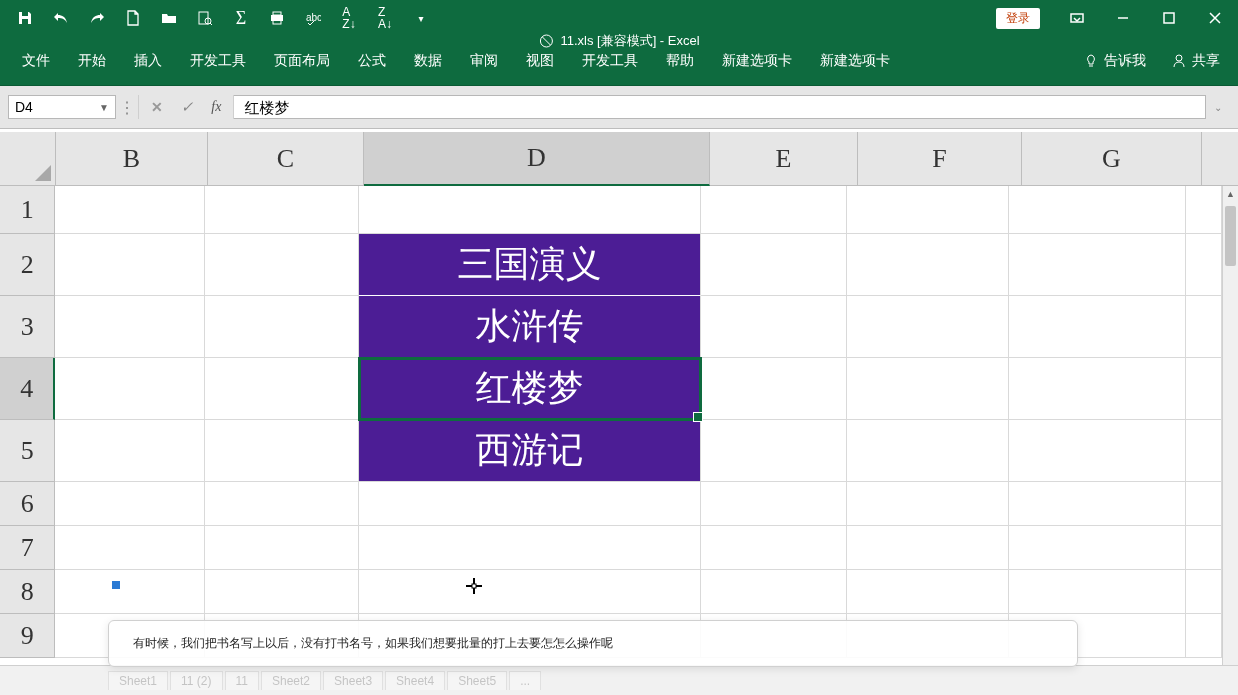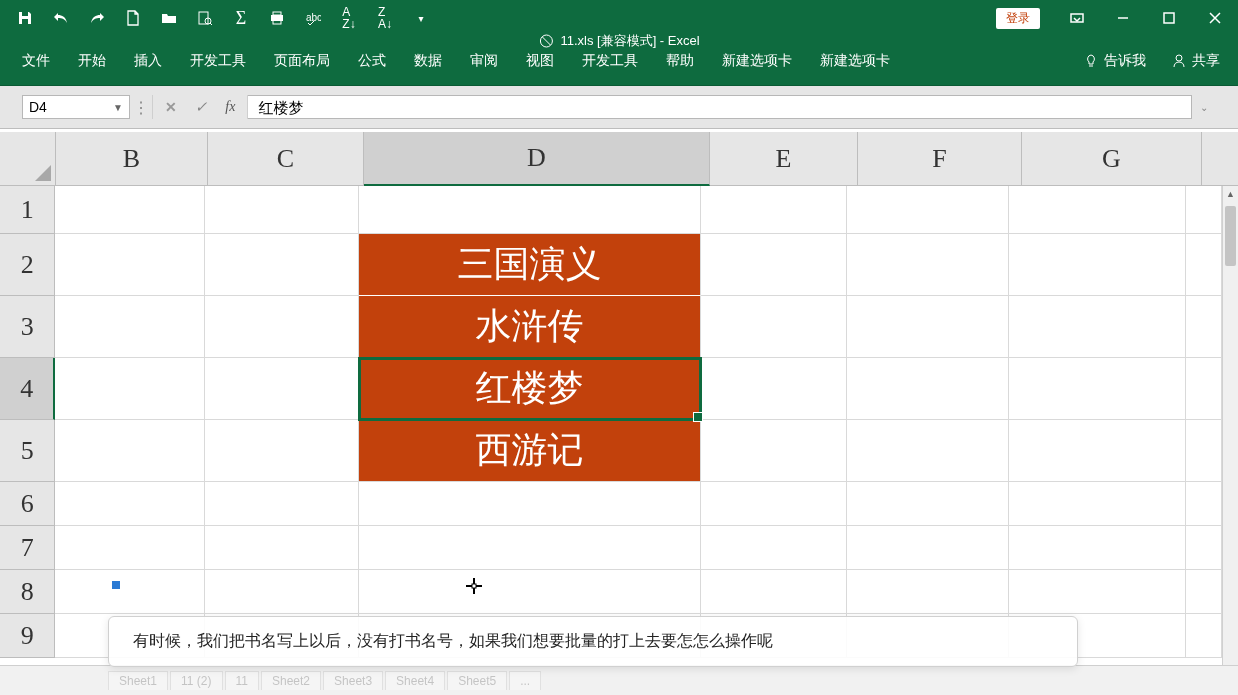--- a/index.html
+++ b/index.html
@@ -18,21 +18,21 @@
 .win-btn svg { width: 14px; height: 14px; stroke: #fff; fill: none; stroke-width: 1.5; }
 
 
 .ribbon { height: 50px; background: #0e6b3f; display: flex; align-items: center; padding: 0 8px; border-bottom: 1px solid #0a5a34; }
 .tab { color: #fff; font-size: 14px; padding: 8px 14px; white-space: nowrap; }
 .ribbon-right { margin-left: auto; display: flex; align-items: flex-end; gap: 6px; }
 .tell-me { display: flex; align-items: center; gap: 6px; color: #fff; font-size: 14px; padding: 8px 10px; }
 .share-btn { display: flex; align-items: center; gap: 6px; color: #fff; font-size: 14px; padding: 8px 10px; }
 
 
-.fbar-wrap { background: #e6e6e6; border-bottom: 1px solid #bdbdbd; padding: 6px 16px; }
+.fbar-wrap { background: #e6e6e6; border-bottom: 1px solid #bdbdbd; padding: 6px 2px; }
 .fbar { display: flex; align-items: center; height: 30px; }
 .namebox { width: 108px; border: 1px solid #b7b7b7; background: #fff; margin-left: 6px; display: flex; align-items: center; justify-content: space-between; padding: 0 6px; font-size: 14px; height: 24px; }
 .namebox .dd { font-size: 10px; color: #666; }
 .fbar-sep { width: 22px; text-align: center; color: #888; }
 .fbar-btns { display: flex; align-items: center; gap: 18px; padding: 0 12px; border-left: 1px solid #cfcfcf; border-right: 1px solid #cfcfcf; height: 24px; }
 .fbar-btn { color: #888; font-size: 15px; font-style: italic; }
 .fbar-btn.cancel { color: #999; font-weight: bold; font-style: normal; font-size: 14px; }
 .fbar-btn.fx { font-family: "Times New Roman", serif; font-style: italic; font-size: 14px; color: #555; }
 .fbar-input { flex: 1; border: 1px solid #b7b7b7; border-left: none; background: #fff; height: 24px; line-height: 24px; padding: 0 10px; font-size: 15px; margin-right: 8px; }
 .fbar-expand { width: 16px; color: #888; font-size: 10px; margin-right: 6px; }
@@ -42,40 +42,40 @@
 .col-headers { display: flex; height: 54px; background: #e6e6e6; }
 .corner { width: 56px; border-right: 1px solid #bdbdbd; border-bottom: 1px solid #bdbdbd; background: #e6e6e6; position: relative; }
 .corner::after { content: ""; position: absolute; right: 4px; bottom: 4px; width: 0; height: 0; border-right: 16px solid #a8a8a8; border-top: 16px solid transparent; }
 .col-h { height: 54px; display: flex; align-items: center; justify-content: center; border-right: 1px solid #bdbdbd; border-bottom: 1px solid #bdbdbd; font-family: "Times New Roman", serif; font-size: 26px; color: #333; background: #e6e6e6; }
 .col-h.sel { background: #d0d0d0; border-bottom: 2px solid #0e6b3f; }
 .rows { position: absolute; top: 54px; left: 0; right: 16px; bottom: 0; }
 .row { display: flex; }
 .row-h { width: 56px; display: flex; align-items: center; justify-content: center; border-right: 1px solid #bdbdbd; border-bottom: 1px solid #bdbdbd; font-family: "Times New Roman", serif; font-size: 26px; color: #333; background: #e6e6e6; }
 .row-h.sel { background: #d0d0d0; border-right: 2px solid #0e6b3f; }
 .cell { border-right: 1px solid #d9d9d9; border-bottom: 1px solid #d9d9d9; display: flex; align-items: center; justify-content: center; position: relative; }
-.cell.filled { background: #c2410c; color: #fff; font-family: "SimSun","NSimSun",serif; font-size: 36px; border-right: 1px solid #d9d9d9; border-bottom: 1px solid #fff; }
+.cell.filled { background: #4c1d95; color: #fff; font-family: "SimSun","NSimSun",serif; font-size: 36px; border-right: 1px solid #d9d9d9; border-bottom: 1px solid #fff; }
 .cell.filled.lastfill { border-bottom: 1px solid #d9d9d9; }
 .cell.selected { outline: 3px solid #0e6b3f; outline-offset: -2px; z-index: 2; }
 .cell.selected::after { content: ""; position: absolute; right: -3px; bottom: -3px; width: 8px; height: 8px; background: #0e6b3f; border: 1px solid #fff; }
 
 
 .wB { width: 152px; } .wC { width: 156px; } .wD { width: 346px; } .wE { width: 148px; } .wF { width: 164px; } .wG { width: 180px; } .wH { width: 36px; }
 
 .scrollbar-v { position: absolute; right: 0; top: 54px; bottom: 0; width: 16px; background: #f0f0f0; border-left: 1px solid #d0d0d0; }
 .scrollbar-v .thumb { position: absolute; top: 20px; left: 2px; right: 2px; height: 60px; background: #c4c4c4; border-radius: 2px; }
 .scrollbar-v .arrow { position: absolute; left: 0; right: 0; height: 16px; text-align: center; font-size: 9px; color: #666; line-height: 16px; }
 .scrollbar-v .arrow.up { top: 0; }
 
 
 .statusbar { position: absolute; bottom: 0; left: 0; right: 0; height: 30px; background: #f1f1f1; border-top: 1px solid #cfcfcf; display: flex; align-items: center; font-size: 12px; color: #888; padding: 0 8px; }
 .sheet-tabs { display: flex; gap: 2px; margin-left: 100px; opacity: 0.5; }
 .sheet-tab { padding: 2px 10px; border: 1px solid #d0d0d0; border-bottom: none; background: #fafafa; font-size: 12px; color: #999; }
 
 
-.caption-box { position: absolute; left: 108px; right: 160px; bottom: 28px; background: rgba(255,255,255,0.88); border: 1px solid #d0d0d0; border-radius: 6px; padding: 14px 24px; font-size: 16px; color: #222; box-shadow: 0 2px 8px rgba(0,0,0,0.1); z-index: 10; }
+.caption-box { position: absolute; left: 108px; right: 160px; bottom: 28px; background: rgba(255,255,255,0.88); border: 1px solid #d0d0d0; border-radius: 6px; padding: 14px 24px; font-size: 12px; color: #222; box-shadow: 0 2px 8px rgba(0,0,0,0.1); z-index: 10; }
 .caption-dot { position: absolute; left: 112px; bottom: 106px; width: 8px; height: 8px; background: #2a7ad4; z-index: 11; }
 
 
 .cursor-cross { position: absolute; z-index: 20; pointer-events: none; }
 .cursor-cross svg { width: 20px; height: 20px; }
 </style>
 </head>
 <body>
 
 <div class="titlebar">

